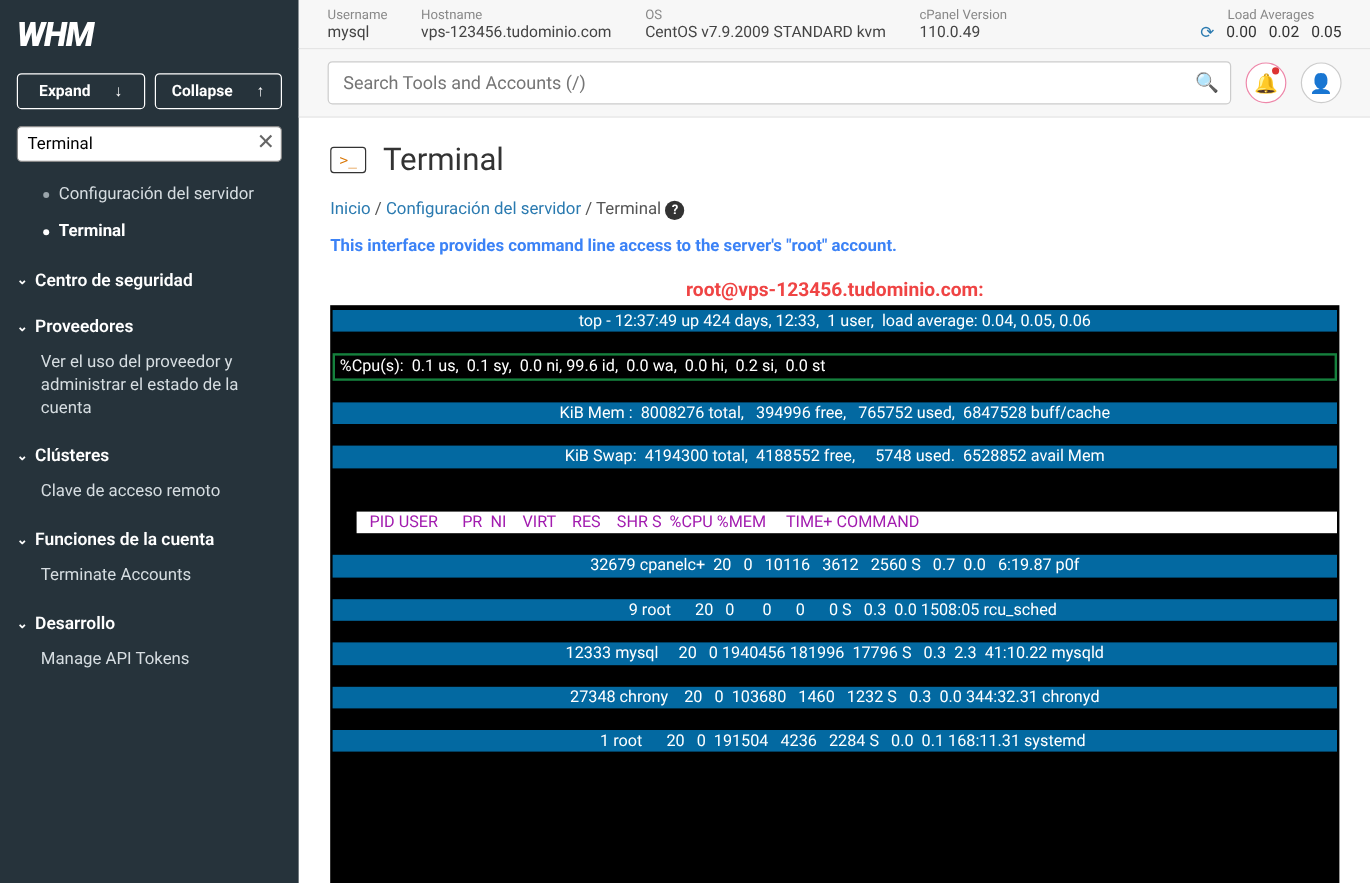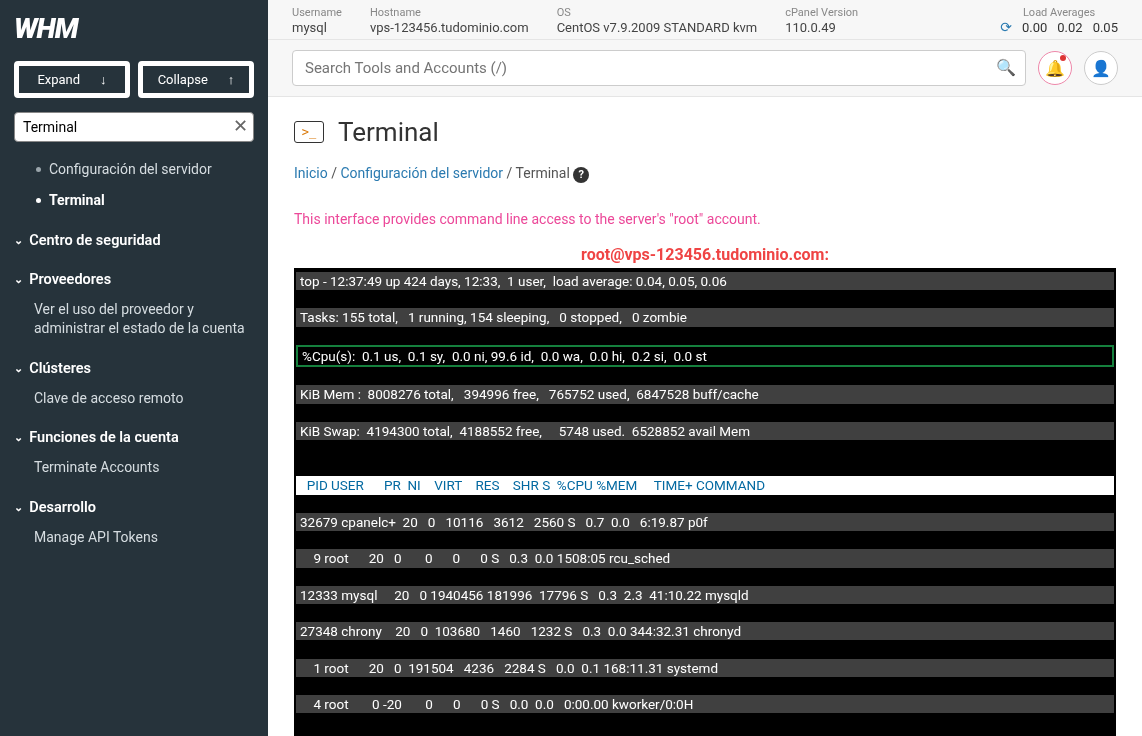--- a/index.html
+++ b/index.html
@@ -1,20 +1,20 @@
 <!DOCTYPE html>
 <html><head>
 <meta charset="utf-8">
 <style>
 * { margin:0; padding:0; box-sizing:border-box; font-family:-apple-system,BlinkMacSystemFont,"Segoe UI",Roboto,sans-serif; }
 body { width:1142px; height:736px; overflow:hidden; display:flex; background:#f5f5f5; }
-.sidebar { width:268px; background:#26333b; color:#fff; display:flex; flex-direction:column; padding:12px 14px; }
+.sidebar { width:249px; background:#26333b; color:#fff; display:flex; flex-direction:column; padding:12px 14px; }
 .logo { font-size:28px; font-weight:900; font-style:italic; letter-spacing:-1px; margin-bottom:16px; color:#fff; }
 .btn-row { display:flex; gap:8px; margin-bottom:14px; }
-.btn { flex:1; background:transparent; border:5px solid #ffffff; color:#fff; padding:6px 8px; font-size:13px; border-radius:4px; cursor:pointer; display:flex; align-items:center; justify-content:center; gap:20px; }
+.btn { flex:1; background:transparent; border:1px solid #ffffff; color:#fff; padding:6px 8px; font-size:13px; border-radius:4px; cursor:pointer; display:flex; align-items:center; justify-content:center; gap:20px;font-weight:bold; }
 .search-wrap { position:relative; margin-bottom:12px; }
 .search-wrap input { width:100%; padding:6px 28px 6px 8px; border:1px solid #888; border-radius:4px; font-size:14px; background:#fff; color:#000; }
 .search-wrap .clear { position:absolute; right:6px; top:5px; cursor:pointer; color:#666; font-size:18px; line-height:1; }
 .nav { overflow-y:auto; flex:1; }
 .nav-group { margin-top:10px; }
 .nav-head { display:flex; align-items:center; gap:6px; font-size:14.5px; font-weight:600; padding:6px 0; cursor:pointer; }
 .nav-head .chev { font-size:11px; }
 .nav-item { display:flex; align-items:center; gap:8px; padding:6px 0 6px 20px; font-size:14px; color:#d6dde1; cursor:pointer; line-height:1.35; }
 .nav-item.active { font-weight:700; color:#fff; }
 .bullet { width:5px; height:5px; border-radius:50%; background:#9aa5ab; flex:none; margin-left:2px; }
@@ -30,29 +30,29 @@
 .big-search { flex:1; position:relative; }
 .big-search input { width:100%; padding:8px 20px 8px 12px; border:1px solid #ccc; border-radius:4px; font-size:15px; }
 .big-search .mag { position:absolute; right:10px; top:8px; color:#666; font-size:16px; }
 .circ-btn { width:34px; height:34px; border:1px solid #ccc; border-radius:50%; display:flex; align-items:center; justify-content:center; cursor:pointer; position:relative; font-size:16px; color:#555; background:#fff; }
 .circ-btn.bell { border-color:#e8a; color:#d66; }
 .circ-btn.bell::after { content:''; position:absolute; top:3px; right:5px; width:6px; height:6px; background:#d33; border-radius:50%; }
 .content { padding:20px 26px; overflow:auto; flex:1; }
 .page-title-row { display:flex; align-items:center; gap:14px; margin-bottom:18px; }
 .term-icon { width:30px; height:22px; border:1px solid #333; border-radius:3px; display:flex; align-items:center; justify-content:center; font-size:12px; font-family:monospace; color:#d97706; }
 .page-title { font-size:26px; color:#333; font-weight:400; }
-.crumbs { font-size:14px; color:#555; margin-bottom:28px; }
+.crumbs { font-size:14px; color:#555; margin-bottom:14px; }
 .crumbs a { color:#2a7ab0; text-decoration:none; }
 .help-ic { display:inline-block; width:16px; height:16px; background:#333; color:#fff; border-radius:50%; font-size:11px; text-align:center; line-height:16px; font-weight:700; }
-.desc { font-size:14px; color:#ec4899; margin-bottom:18px; }
+.desc { font-size:14px; color:#3b82f6; margin-bottom:18px;font-weight:bold; }
 .term-title { text-align:center; font-weight:700; font-size:16px; color:#ef4444; margin-bottom:4px; }
 .terminal { background:#000; color:#fff; font-family:"Courier New",monospace; font-size:13.5px; line-height:1.35; padding:4px 2px 10px; white-space:pre; overflow:hidden; position:relative; }
-.terminal .hl-row { background:#404040; display:block; padding:0 4px; }
+.terminal .hl-row { background:#0369a1; display:block; padding:0 4px;text-align:center; }
 .terminal .hl-box { border:2px solid #15803d; padding:0 4px; display:block; position:relative; }
-.terminal .header-row { background:#fff; color:#0369a1; padding:0 4px; display:block; }
+.terminal .header-row { background:#fff; color:#a21caf; padding:0 4px; display:block;margin-left:20px; }
 </style>
 </head>
 <body>
 
 <div class="sidebar">
   <div class="logo">WHM</div>
   <div class="btn-row">
     <button class="btn">
         <span>Expand</span> 
         <span>↓</span>
@@ -155,32 +155,30 @@
     </div>
     <div class="crumbs">
       <a href="#">Inicio</a> /
       <a href="#">Configuración del servidor</a> /
       <span>Terminal</span>
       <span class="help-ic">?</span>
     </div>
     <div class="desc">This interface provides command line access to the server's "root" account.</div>
     <div class="term-title">root@vps-123456.tudominio.com:</div>
     <div class="terminal" id="terminal"><span class="hl-row">top - 12:37:49 up 424 days, 12:33,  1 user,  load average: 0.04, 0.05, 0.06</span>
-<span class="hl-row">Tasks: 155 total,   1 running, 154 sleeping,   0 stopped,   0 zombie</span>
 <span class="hl-box">%Cpu(s):  0.1 us,  0.1 sy,  0.0 ni, 99.6 id,  0.0 wa,  0.0 hi,  0.2 si,  0.0 st</span>
 <span class="hl-row">KiB Mem :  8008276 total,   394996 free,   765752 used,  6847528 buff/cache</span>
 <span class="hl-row">KiB Swap:  4194300 total,  4188552 free,     5748 used.  6528852 avail Mem</span>
 
 <span class="header-row">  PID USER      PR  NI    VIRT    RES    SHR S  %CPU %MEM     TIME+ COMMAND</span>
 <span class="hl-row">32679 cpanelc+  20   0   10116   3612   2560 S   0.7  0.0   6:19.87 p0f</span>
 <span class="hl-row">    9 root      20   0       0      0      0 S   0.3  0.0 1508:05 rcu_sched</span>
 <span class="hl-row">12333 mysql     20   0 1940456 181996  17796 S   0.3  2.3  41:10.22 mysqld</span>
 <span class="hl-row">27348 chrony    20   0  103680   1460   1232 S   0.3  0.0 344:32.31 chronyd</span>
 <span class="hl-row">    1 root      20   0  191504   4236   2284 S   0.0  0.1 168:11.31 systemd</span>
-<span class="hl-row">    4 root       0 -20       0      0      0 S   0.0  0.0   0:00.00 kworker/0:0H</span>
 
 
 
 
 
 
 
 
 
 

